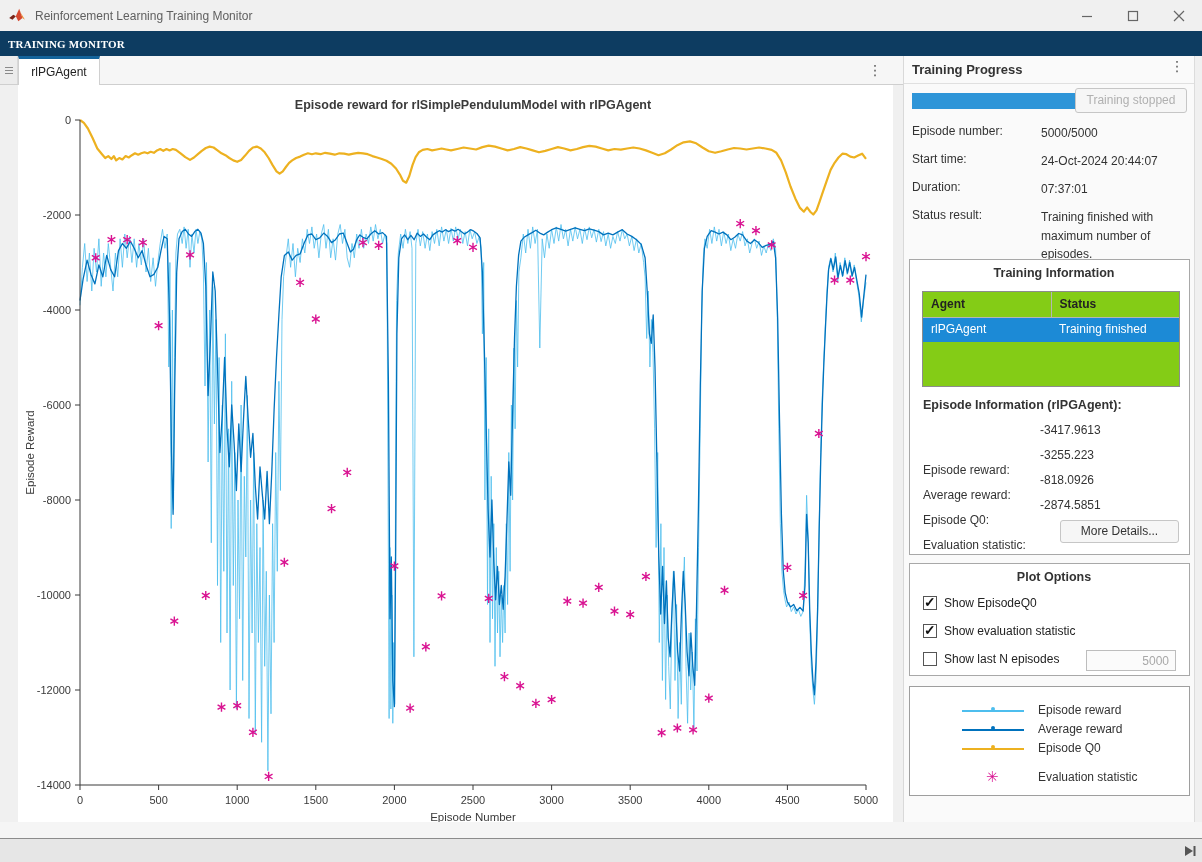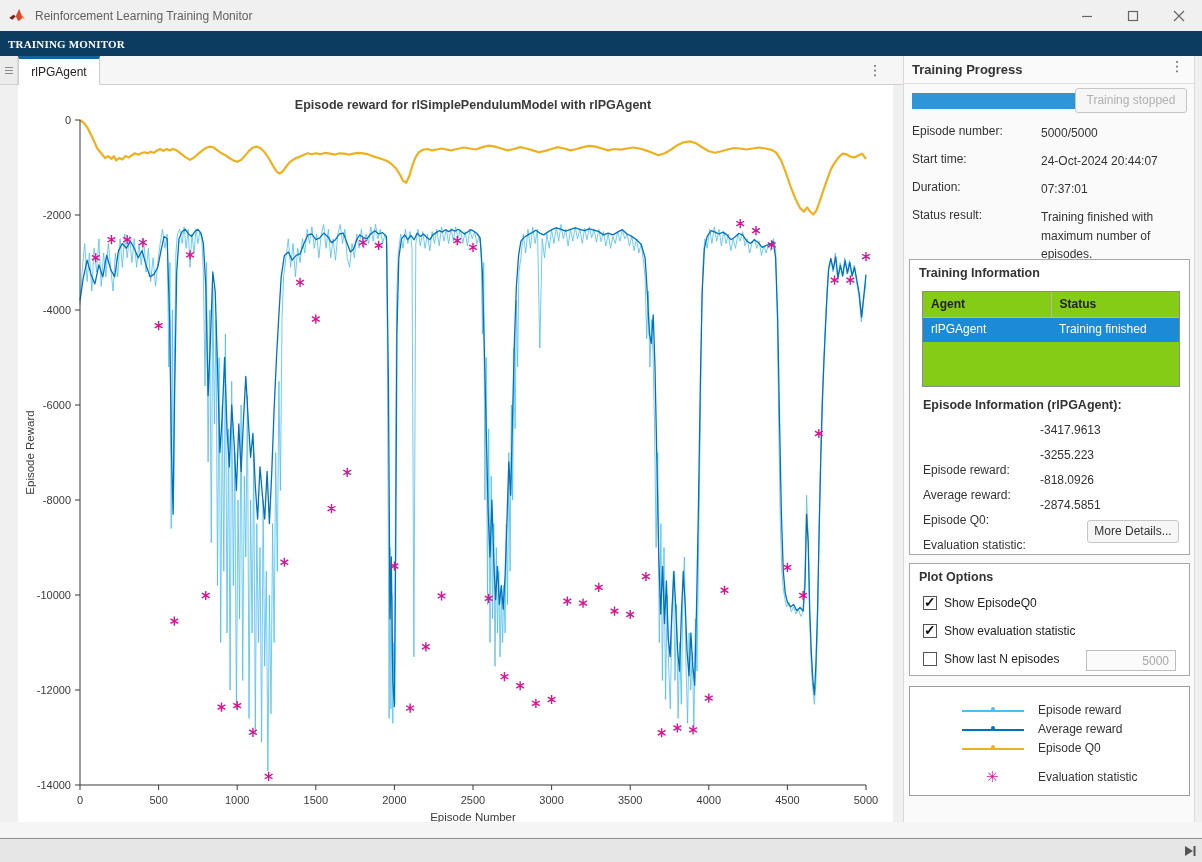--- a/index.html
+++ b/index.html
@@ -35,37 +35,37 @@
   .progress-fill { position:absolute; left:0; top:0; height:16px; background:#2e95d8; }
   .btn { font-size:12px; color:#333; background:#f6f6f6; border:1px solid #c6c6c6; border-radius:3px; text-align:center; }
   .btn.disabled { color:#b0b0b0; }
   .stop-btn { position:absolute; right:7px; top:0px; width:112px; height:25px; line-height:23px; }
   .info-rows { position:absolute; left:0; top:68px; width:100%; }
   .inf-row { position:relative; margin-bottom:12px; min-height:14px; }
   .inf-label { position:absolute; left:8px; top:0; font-size:12px; color:#333; }
   .inf-value { position:absolute; left:137px; top:0; width:148px; font-size:12px; color:#333; line-height:1.55; }
 
   .groupbox { position:absolute; left:5px; width:281px; background:#fff; border:1px solid #a8a8a8; }
-  .gb-title { font-size:12.5px; font-weight:bold; color:#333; padding:6px 0 0 9px; }
+  .gb-title { font-size:12.5px; font-weight:bold; color:#333; padding:6px 0 0 9px;text-align:center; }
   .gb-ti { top:203px; height:296px; }
   .gb-po { top:507px; height:113px; }
 
   .agent-table { position:absolute; left:12px; top:31px; width:258px; height:96px; border:1px solid #8c8c8c; background:#84cc16; }
   .at-row { display:flex; height:26px; }
   .at-cell { flex:1; font-size:12px; padding:5px 0 0 8px; color:#222; }
   .at-head { border-bottom:1px solid #b5b5b5; font-weight:bold; }
   .at-head .at-cell:first-child { border-right:1px solid #b5b5b5; }
   .at-sel { background:#1c8ad6; color:#fff; height:24px; }
   .at-sel .at-cell { color:#fff; padding-top:4px; }
 
   .ep-info-title { position:absolute; left:13px; top:138px; font-size:12.5px; font-weight:bold; color:#333; }
   .stat-row { position:absolute; left:0; width:100%; }
   .stat-label { position:absolute; left:13px; font-size:12px; color:#333;margin-top:40px; }
   .stat-value { position:absolute; left:130px; font-size:12px; color:#333; }
-  .more-btn { position:absolute; right:10px; top:260px; width:92px; height:23px; line-height:21px; }
+  .more-btn { position:absolute; right:10px; top:260px; width:119px; height:23px; line-height:21px; }
 
   .cb-row { position:absolute; left:13px; height:16px; }
   .cb-box { position:absolute; left:0; top:0; width:14px; height:14px; background:#fff; border:1px solid #555; }
   .cb-box.on::after { content:"✓"; position:absolute; left:0px; top:-3px; font-size:14px; font-weight:bold; color:#111; }
   .cb-label { position:absolute; left:21px; top:0px; font-size:12px; color:#222; white-space:nowrap; }
   .n-input { position:absolute; right:13px; top:86px; width:90px; height:21px; border:1px solid #bdbdbd; background:#fbfbfb; color:#a8a8a8; font-size:12px; text-align:right; padding-right:6px; font-family:"Liberation Sans",sans-serif; }
 
   .legendbox { position:absolute; left:5px; top:630px; width:281px; height:110px; background:#fff; border:1px solid #9e9e9e; }
   .lg-entry { position:absolute; left:0; width:100%; height:16px; }
   .lg-line { position:absolute; left:52px; top:7px; width:62px; height:2px; }

